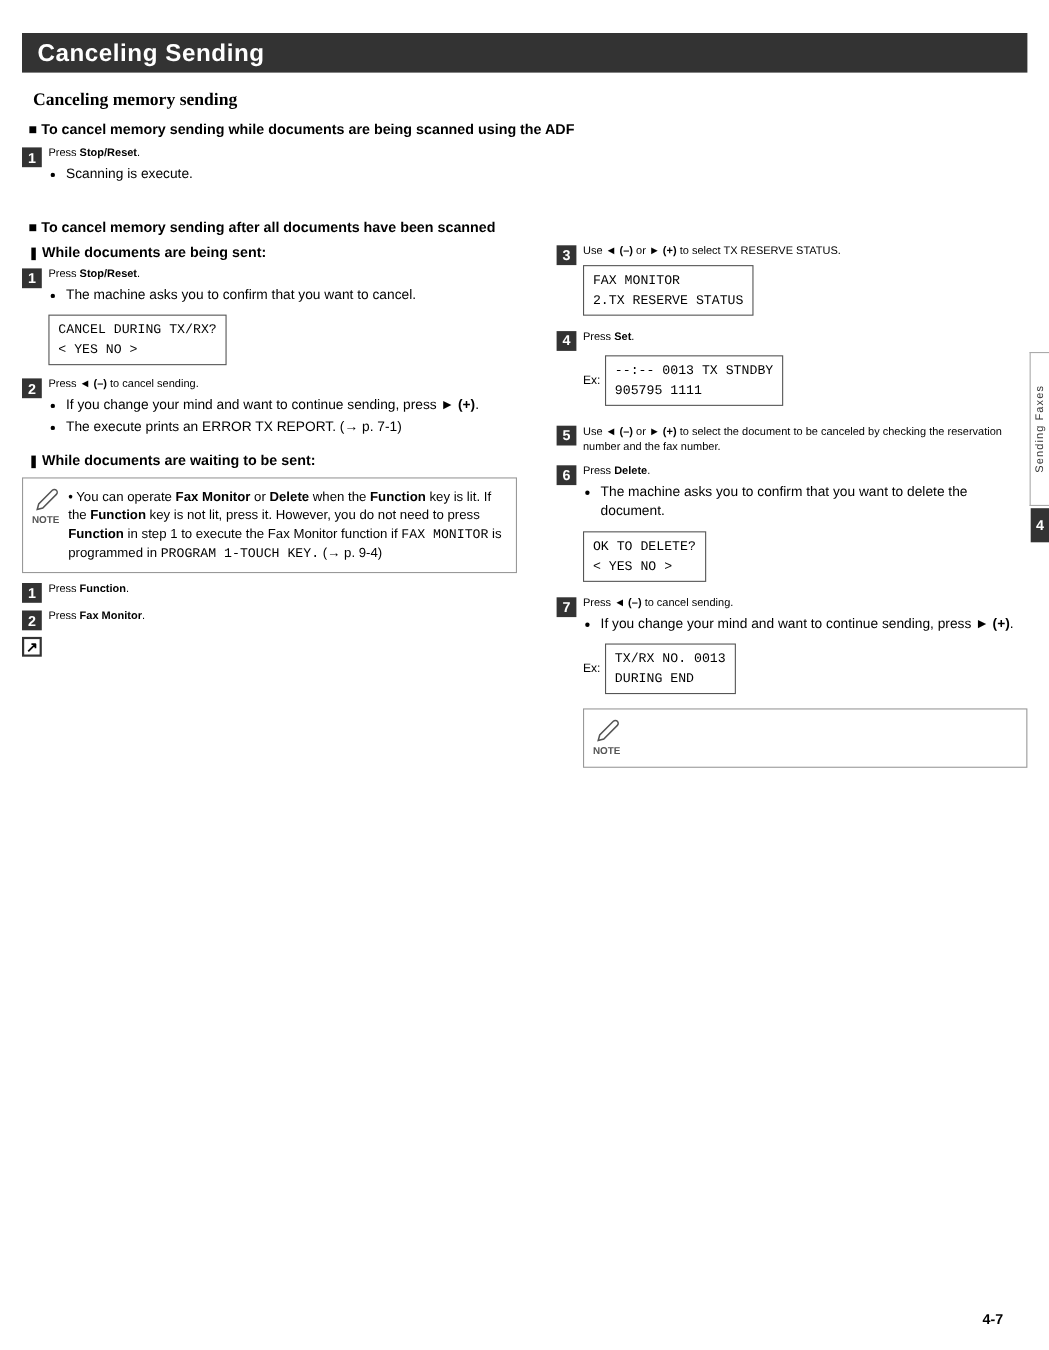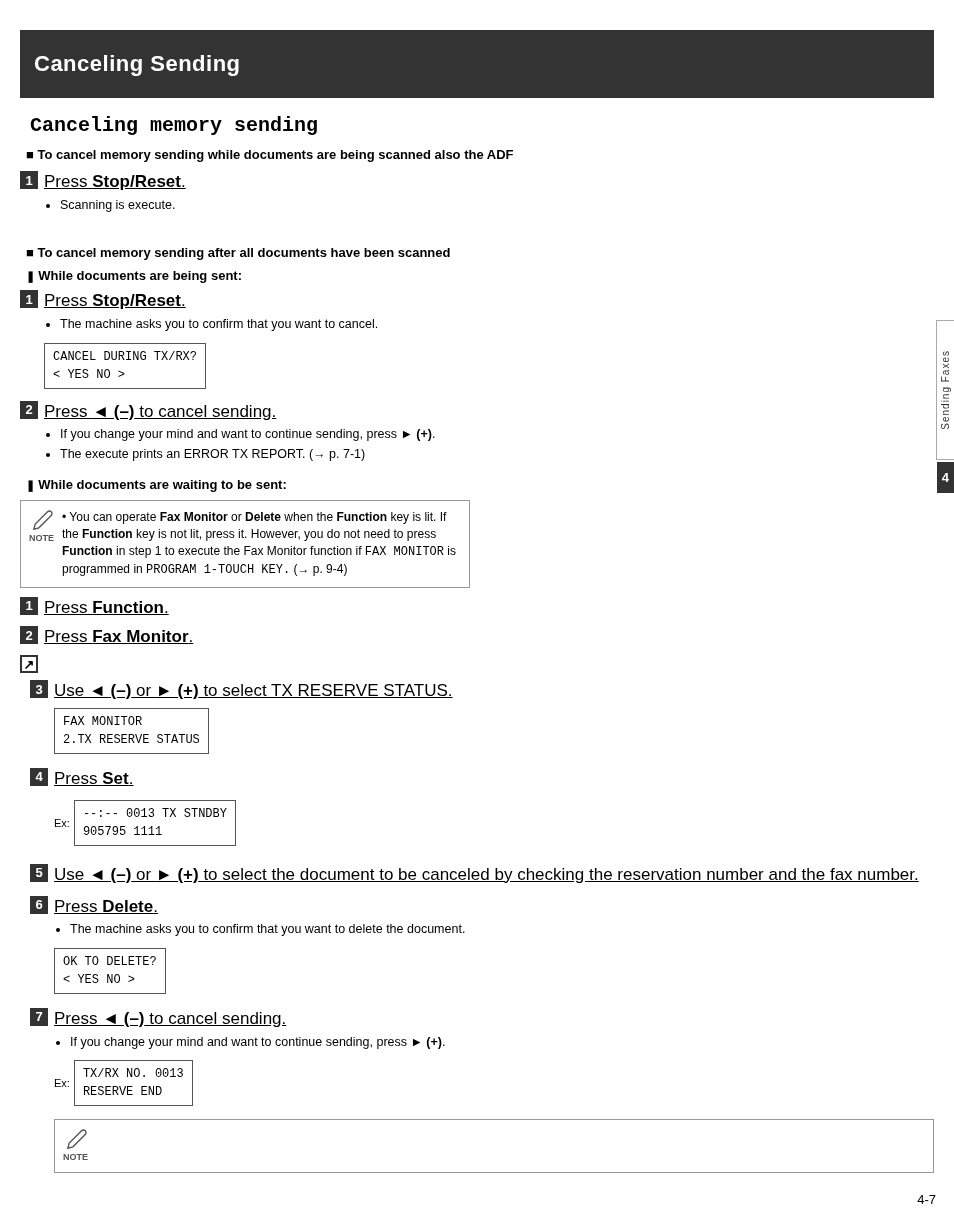--- a/index.html
+++ b/index.html
@@ -17,55 +17,54 @@
       width: 954px;
       min-height: 1227px;
       padding: 30px 20px 30px 20px;
       position: relative;
     }
 
     
     .title-bar {
       background: #333;
       color: #fff;
-      padding: 21px 14px;
+      padding: 5px 14px;
       font-size: 22px;
       font-weight: bold;
       font-family: Arial, Helvetica, sans-serif;
       margin-bottom: 16px;
       letter-spacing: 0.5px;
     }
 
     
     .section-heading {
-      font-size: 20px;
-      font-weight: bold;
-      font-family: Liberation Mono, monospace;
+      font-size: 16px;
+      font-weight: bold;
+      font-family: Liberation Serif, serif;
       margin-bottom: 10px;
       margin-left: 10px;
     }
 
     
     .black-square-heading {
       font-size: 13px;
       font-weight: bold;
       margin-bottom: 8px;
       margin-left: 6px;
     }
 
     .black-square-heading::before {
       content: "■ ";
     }
 
     
     .two-col {
       display: flex;
-      gap: 0px;
+      gap: 16px;
       margin-top: 8px;
-      flex-direction: column;
     }
 
     .col-left {
       width: 460px;
       padding-right: 10px;
       flex-shrink: 0;
     }
 
     .col-right {
       flex: 1;
@@ -92,23 +91,22 @@
       flex-shrink: 0;
       margin-right: 6px;
       margin-top: 1px;
     }
 
     .step-content {
       flex: 1;
     }
 
     .step-content p {
-      font-size: 17px;
+      font-size: 10px;
       line-height: 1.4;
-      text-decoration: underline;
     }
 
     .step-content .bold {
       font-weight: bold;
     }
 
     
     .bullet-list {
       margin-left: 16px;
       margin-top: 3px;
@@ -187,23 +185,23 @@
 
     .subsection-heading::before {
       content: "❚ ";
       font-size: 11px;
     }
 
     
     .page-number {
       position: absolute;
       bottom: 20px;
-      right: 18px;
+      right: 42px;
       font-size: 13px;
-      font-weight: normal;
+      font-weight: bold;
     }
 
     
     .ex-label {
       font-size: 11px;
       margin-right: 4px;
       font-style: normal;
     }
 
     .ex-row {
@@ -226,21 +224,21 @@
 
 <div class="page-container">
 
   
   <div class="title-bar">Canceling Sending</div>
 
   
   <div class="section-heading">Canceling memory sending</div>
 
   
-  <div class="black-square-heading">To cancel memory sending while documents are being scanned also the ADF</div>
+  <div class="black-square-heading">To cancel memory sending while documents are being scanned using the ADF</div>
 
   
   <div class="step section-top">
     <div class="step-num">1</div>
     <div class="step-content">
       <p>
         <span>Press </span><span class="bold">Stop/Reset</span><span>.</span>
       </p>
       <ul class="bullet-list">
         <li>Scanning is execute.</li>
@@ -395,21 +393,21 @@
           </p>
           <ul class="bullet-list">
             <li>
               <span>If you change your mind and want to continue sending, press </span><span class="bold">► (+)</span><span>.</span>
             </li>
           </ul>
           <div class="ex-row">
             <span class="ex-label">Ex:</span>
             <div class="display-box">
               <span>TX/RX NO.       0013</span><br>
-              <span>RESERVE END</span>
+              <span>DURING END</span>
             </div>
           </div>
 
           <div class="note-box" style="margin-top:8px;">
             <div class="note-icon">
               <svg class="pencil-svg" viewBox="0 0 24 24" fill="none" stroke="#555" stroke-width="1.5">
                 <path d="M17 3a2.828 2.828 0 1 1 4 4L7.5 20.5 2 22l1.5-5.5L17 3z"></path>
               </svg>
               <span class="note-label">NOTE</span>
             </div>

